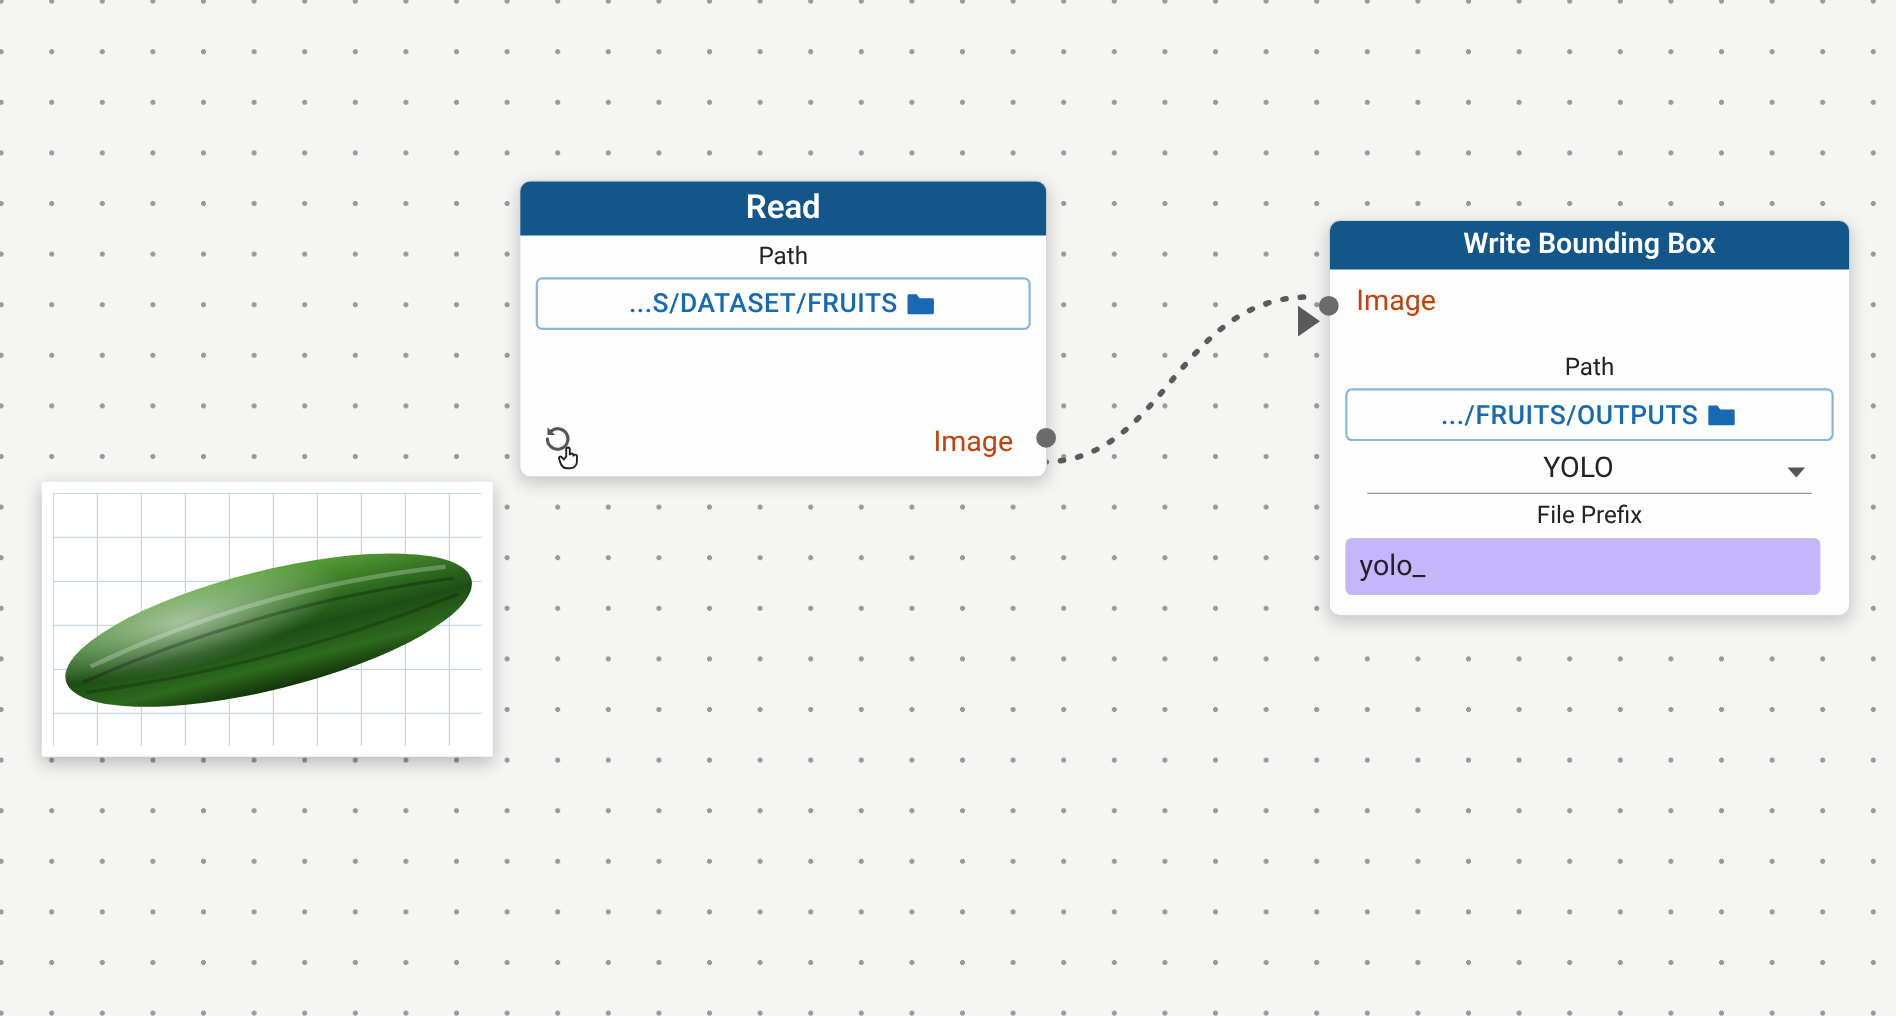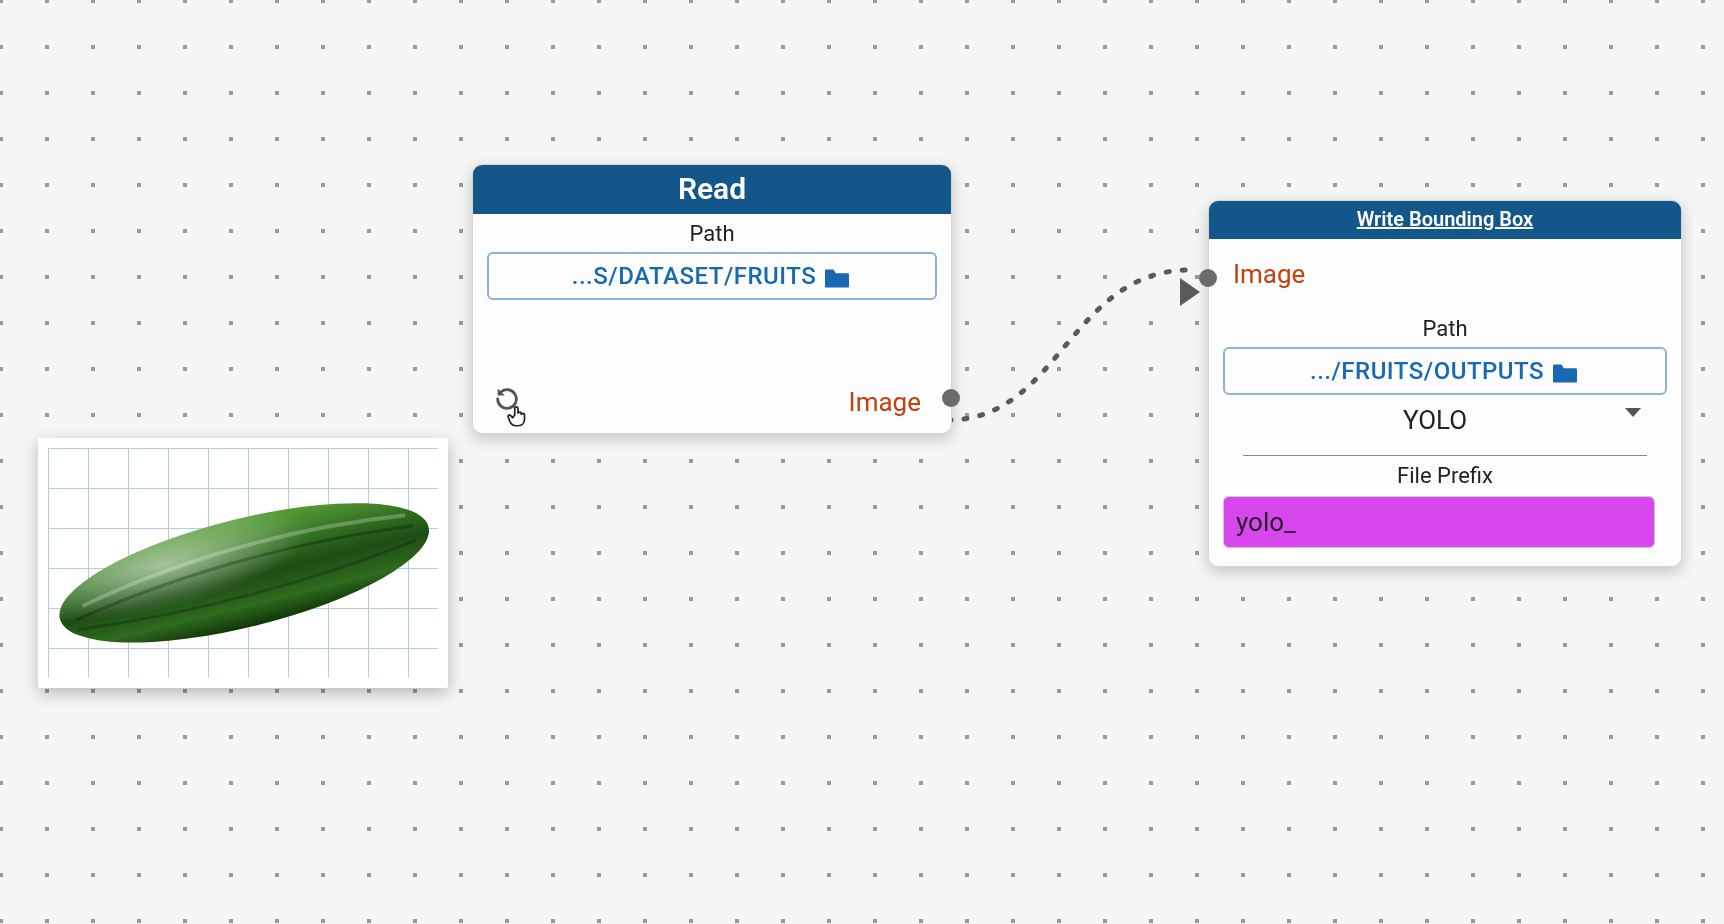--- a/index.html
+++ b/index.html
@@ -46,21 +46,21 @@
     text-align: center;
     margin-top: 7px;
     margin-bottom: 6px;
   }
   .path-box {
     border: 2px solid #8ab4d8;
     border-radius: 6px;
     padding: 8px 10px;
     margin: 0 14px;
     display: flex;
-    align-items: flex-end;
+    align-items: center;
     justify-content: center;
     gap: 6px;
   }
   .path-text {
     color: #1769b3;
     font-size: 24px;
     font-weight: 500;
     letter-spacing: 0.5px;
     white-space: nowrap;
   }
@@ -108,49 +108,49 @@
     pointer-events: none;
   }
 
   
   .node-write {
     left: 1208px;
     top: 200px;
     width: 472px;
     padding-bottom: 18px;
   }
-  .node-write .node-header { font-size: 20px; text-decoration: underline; }
+  .node-write .node-header { font-size: 26px; }
   .node-write .port-label.image-in { left: 24px; top: 58px; }
   .node-write .port-dot.image-in { left: -10px; top: 68px; }
 
   .select-row {
     margin: 4px 34px 0 34px;
     border-bottom: 1px solid #888;
     display: flex;
-    align-items: flex-start;
-    padding: 6px 4px 20px 4px;
+    align-items: flex-end;
+    padding: 6px 4px 7px 4px;
   }
   .select-row .select-value {
     flex: 1;
     text-align: center;
     font-size: 26px;
     color: #222;
   }
   .select-row .caret {
     color: #555;
   }
 
   .text-input {
     margin: 8px 26px 0 14px;
     border: 1px solid #c8c8c8;
     border-radius: 6px;
     padding: 10px 12px;
     font-size: 26px;
     color: #222;
-    background: #d946ef;
+    background: #c4b5fd;
   }
 
   
   .preview {
     position: absolute;
     left: 38px;
     top: 438px;
     width: 410px;
     height: 250px;
     background: #fff;

